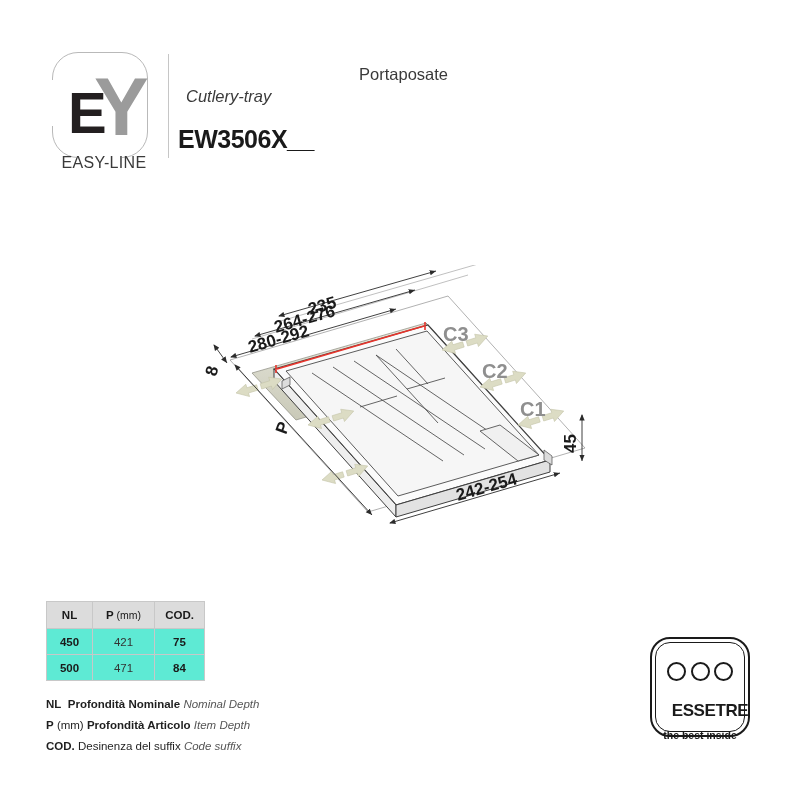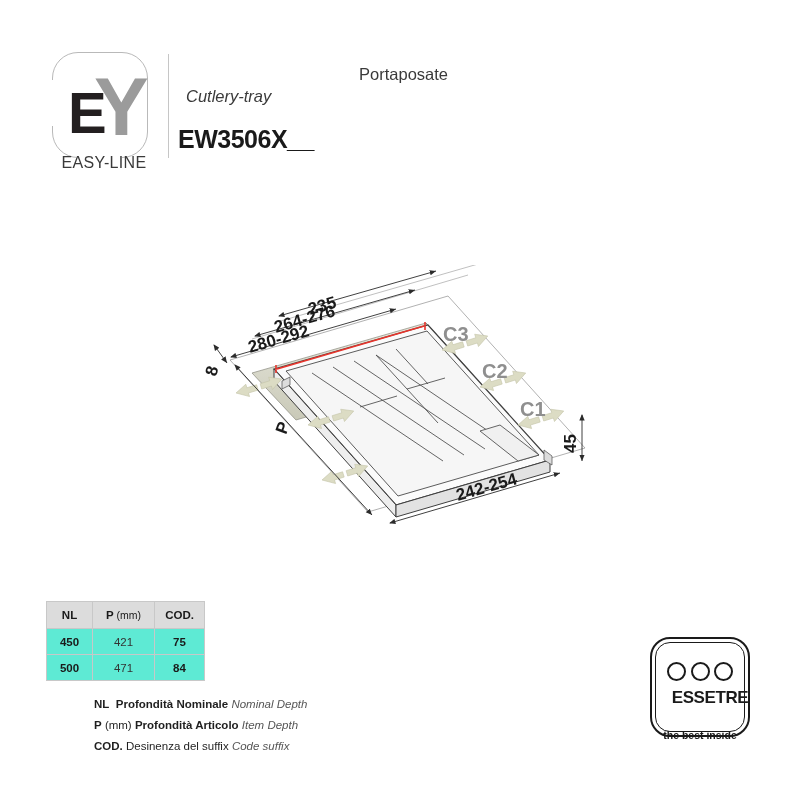--- a/index.html
+++ b/index.html
@@ -185,21 +185,21 @@
   
   #legend {
     position: absolute;
     left: 46px;
     top: 694px;
     width: 340px;
     font-size: 11.5px;
     line-height: 21px;
     color: #1f1f1f;
   }
-  .legend-row { white-space: nowrap; margin-left: 48px; }
+  .legend-row { white-space: nowrap; }
   .legend-key { font-weight: bold; }
   .legend-it  { font-weight: bold; }
   .legend-en  { font-style: italic; color: #555555; }
   .legend-plain { font-weight: normal; }
 
   
   #essetre {
     position: absolute;
     left: 650px;
     top: 637px;
@@ -230,21 +230,21 @@
     justify-content: space-between;
   }
   .es-circle {
     width: 19px; height: 19px;
     border: 2px solid #1a1a1a;
     border-radius: 50%;
     box-sizing: border-box;
   }
   .es-name {
     position: absolute;
-    left: 0; top: 51px;
+    left: 0; top: 64px;
     width: 120px;
     text-align: center;
     font-size: 17px;
     font-weight: bold;
     letter-spacing: -0.4px;
     color: #1a1a1a;
   }
   .es-tag {
     position: absolute;
     left: -6px; top: 92px;

